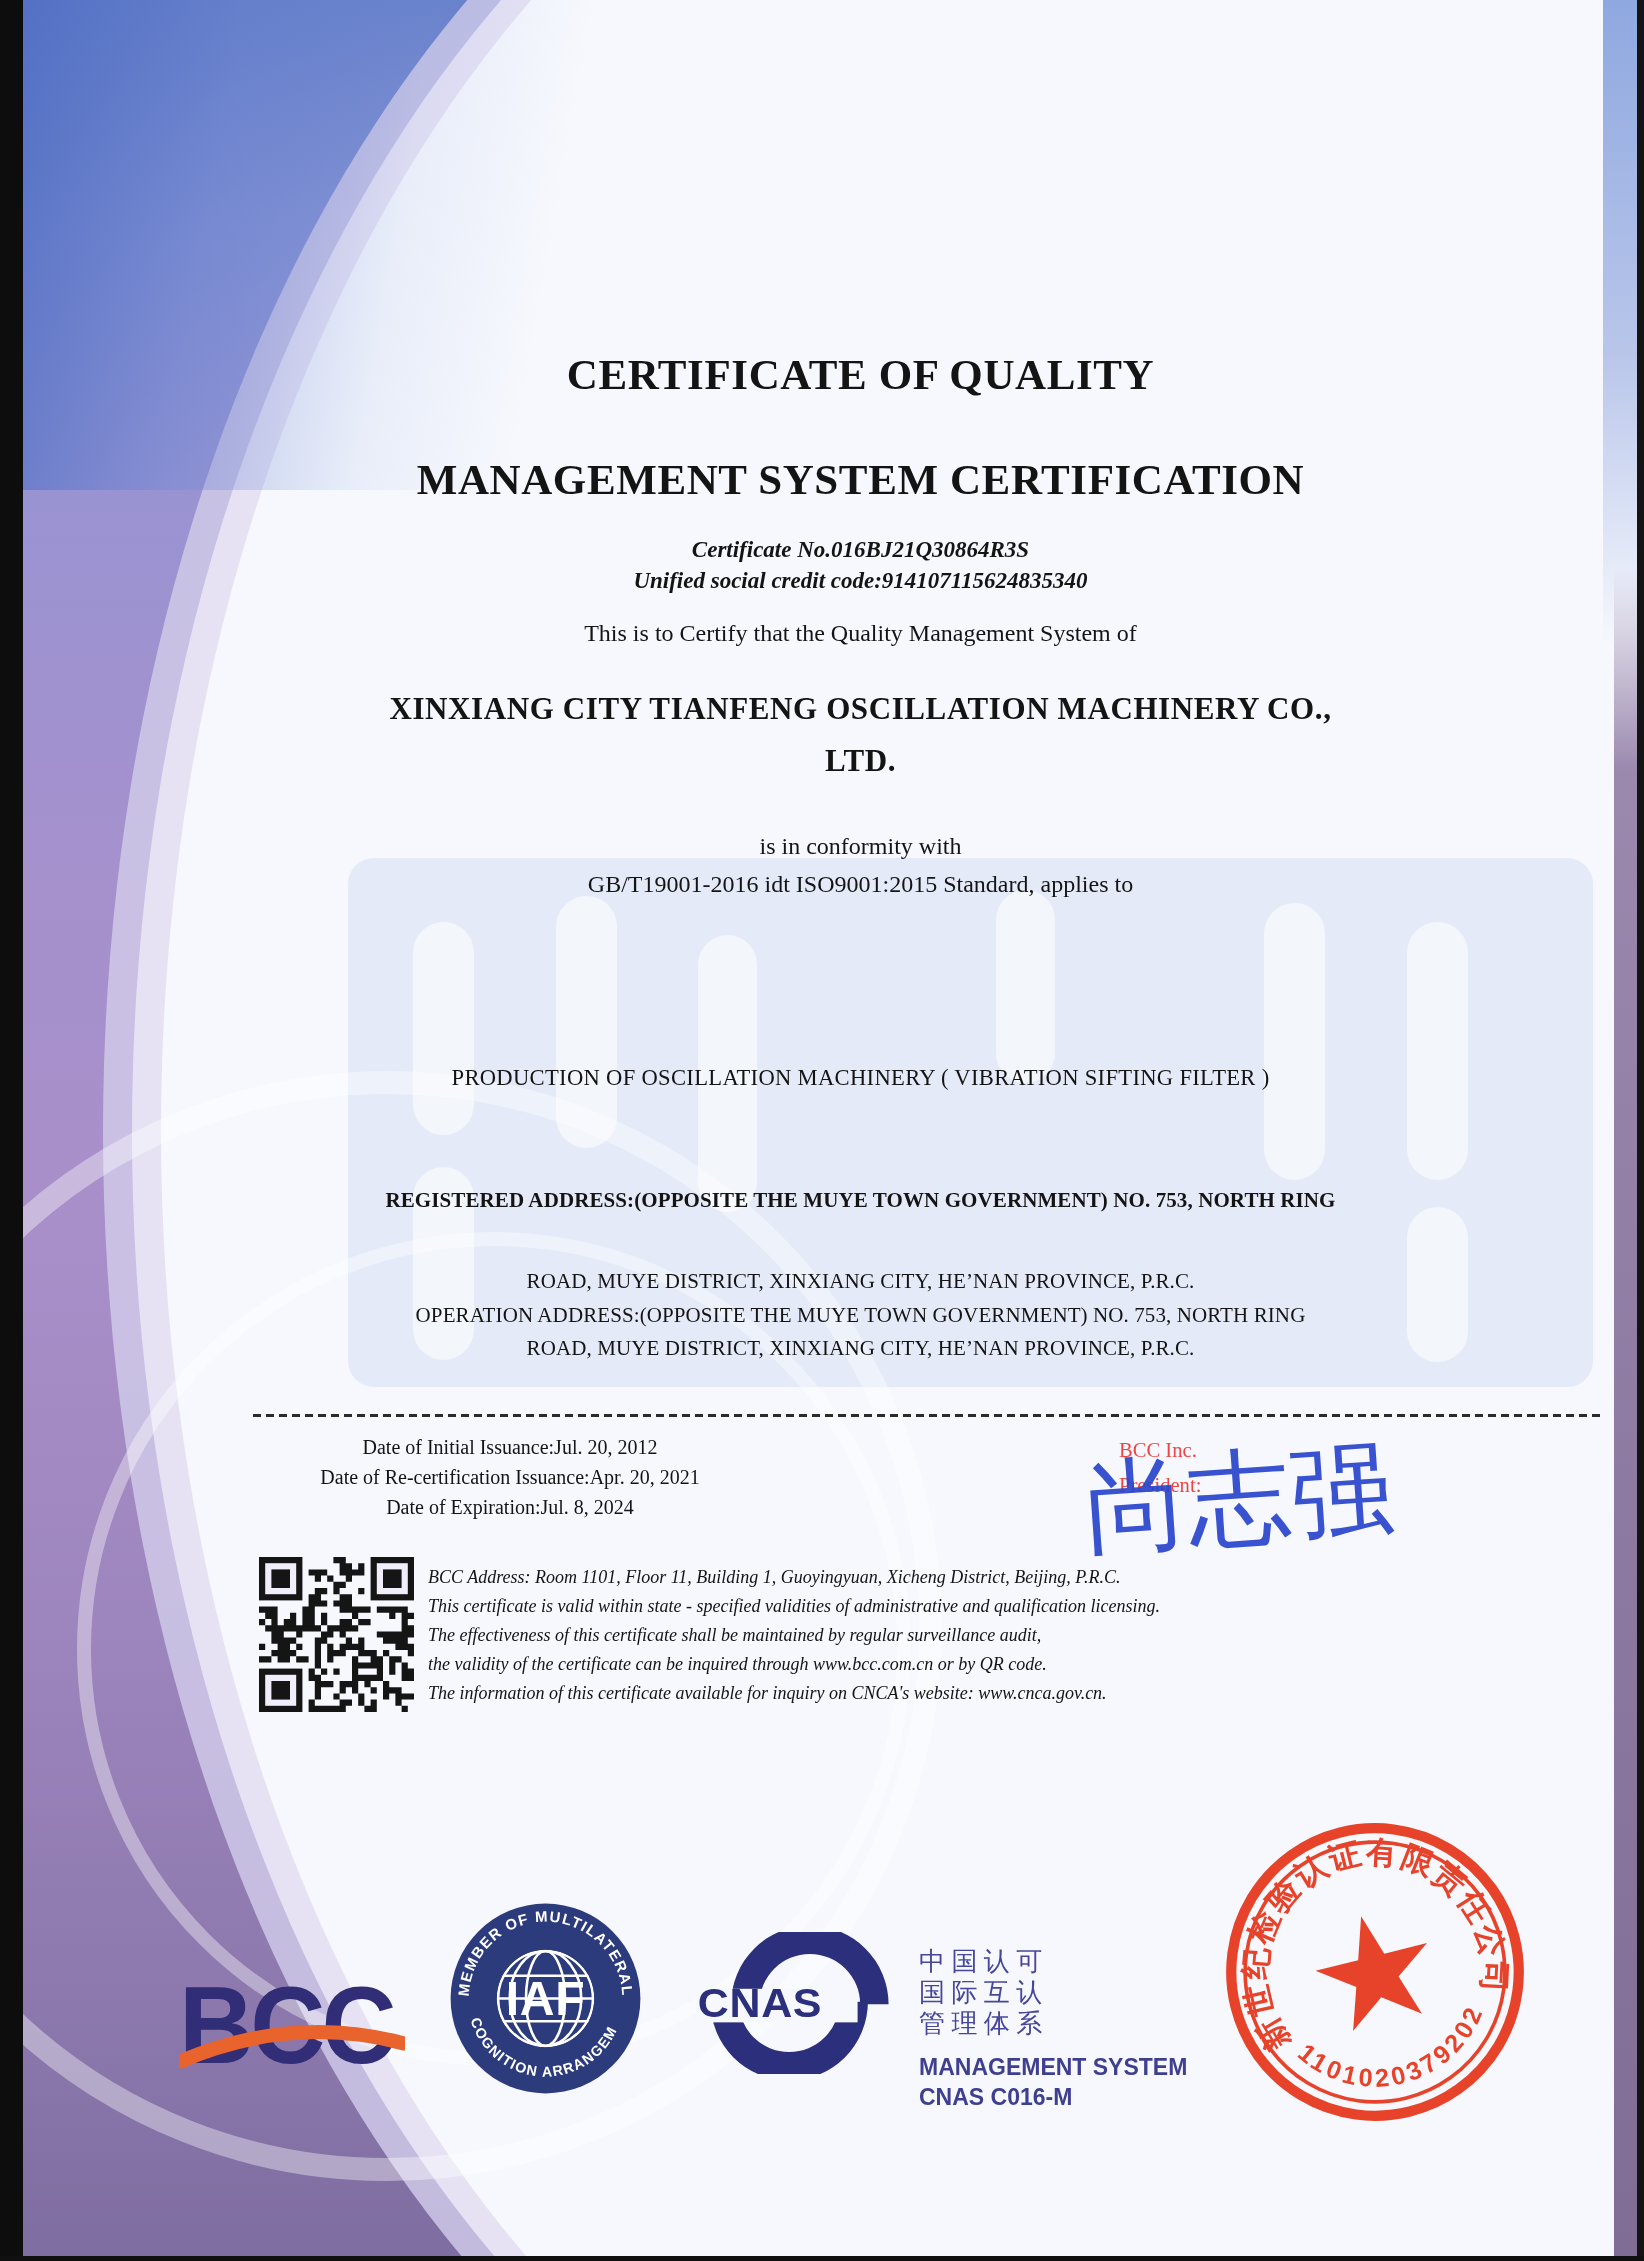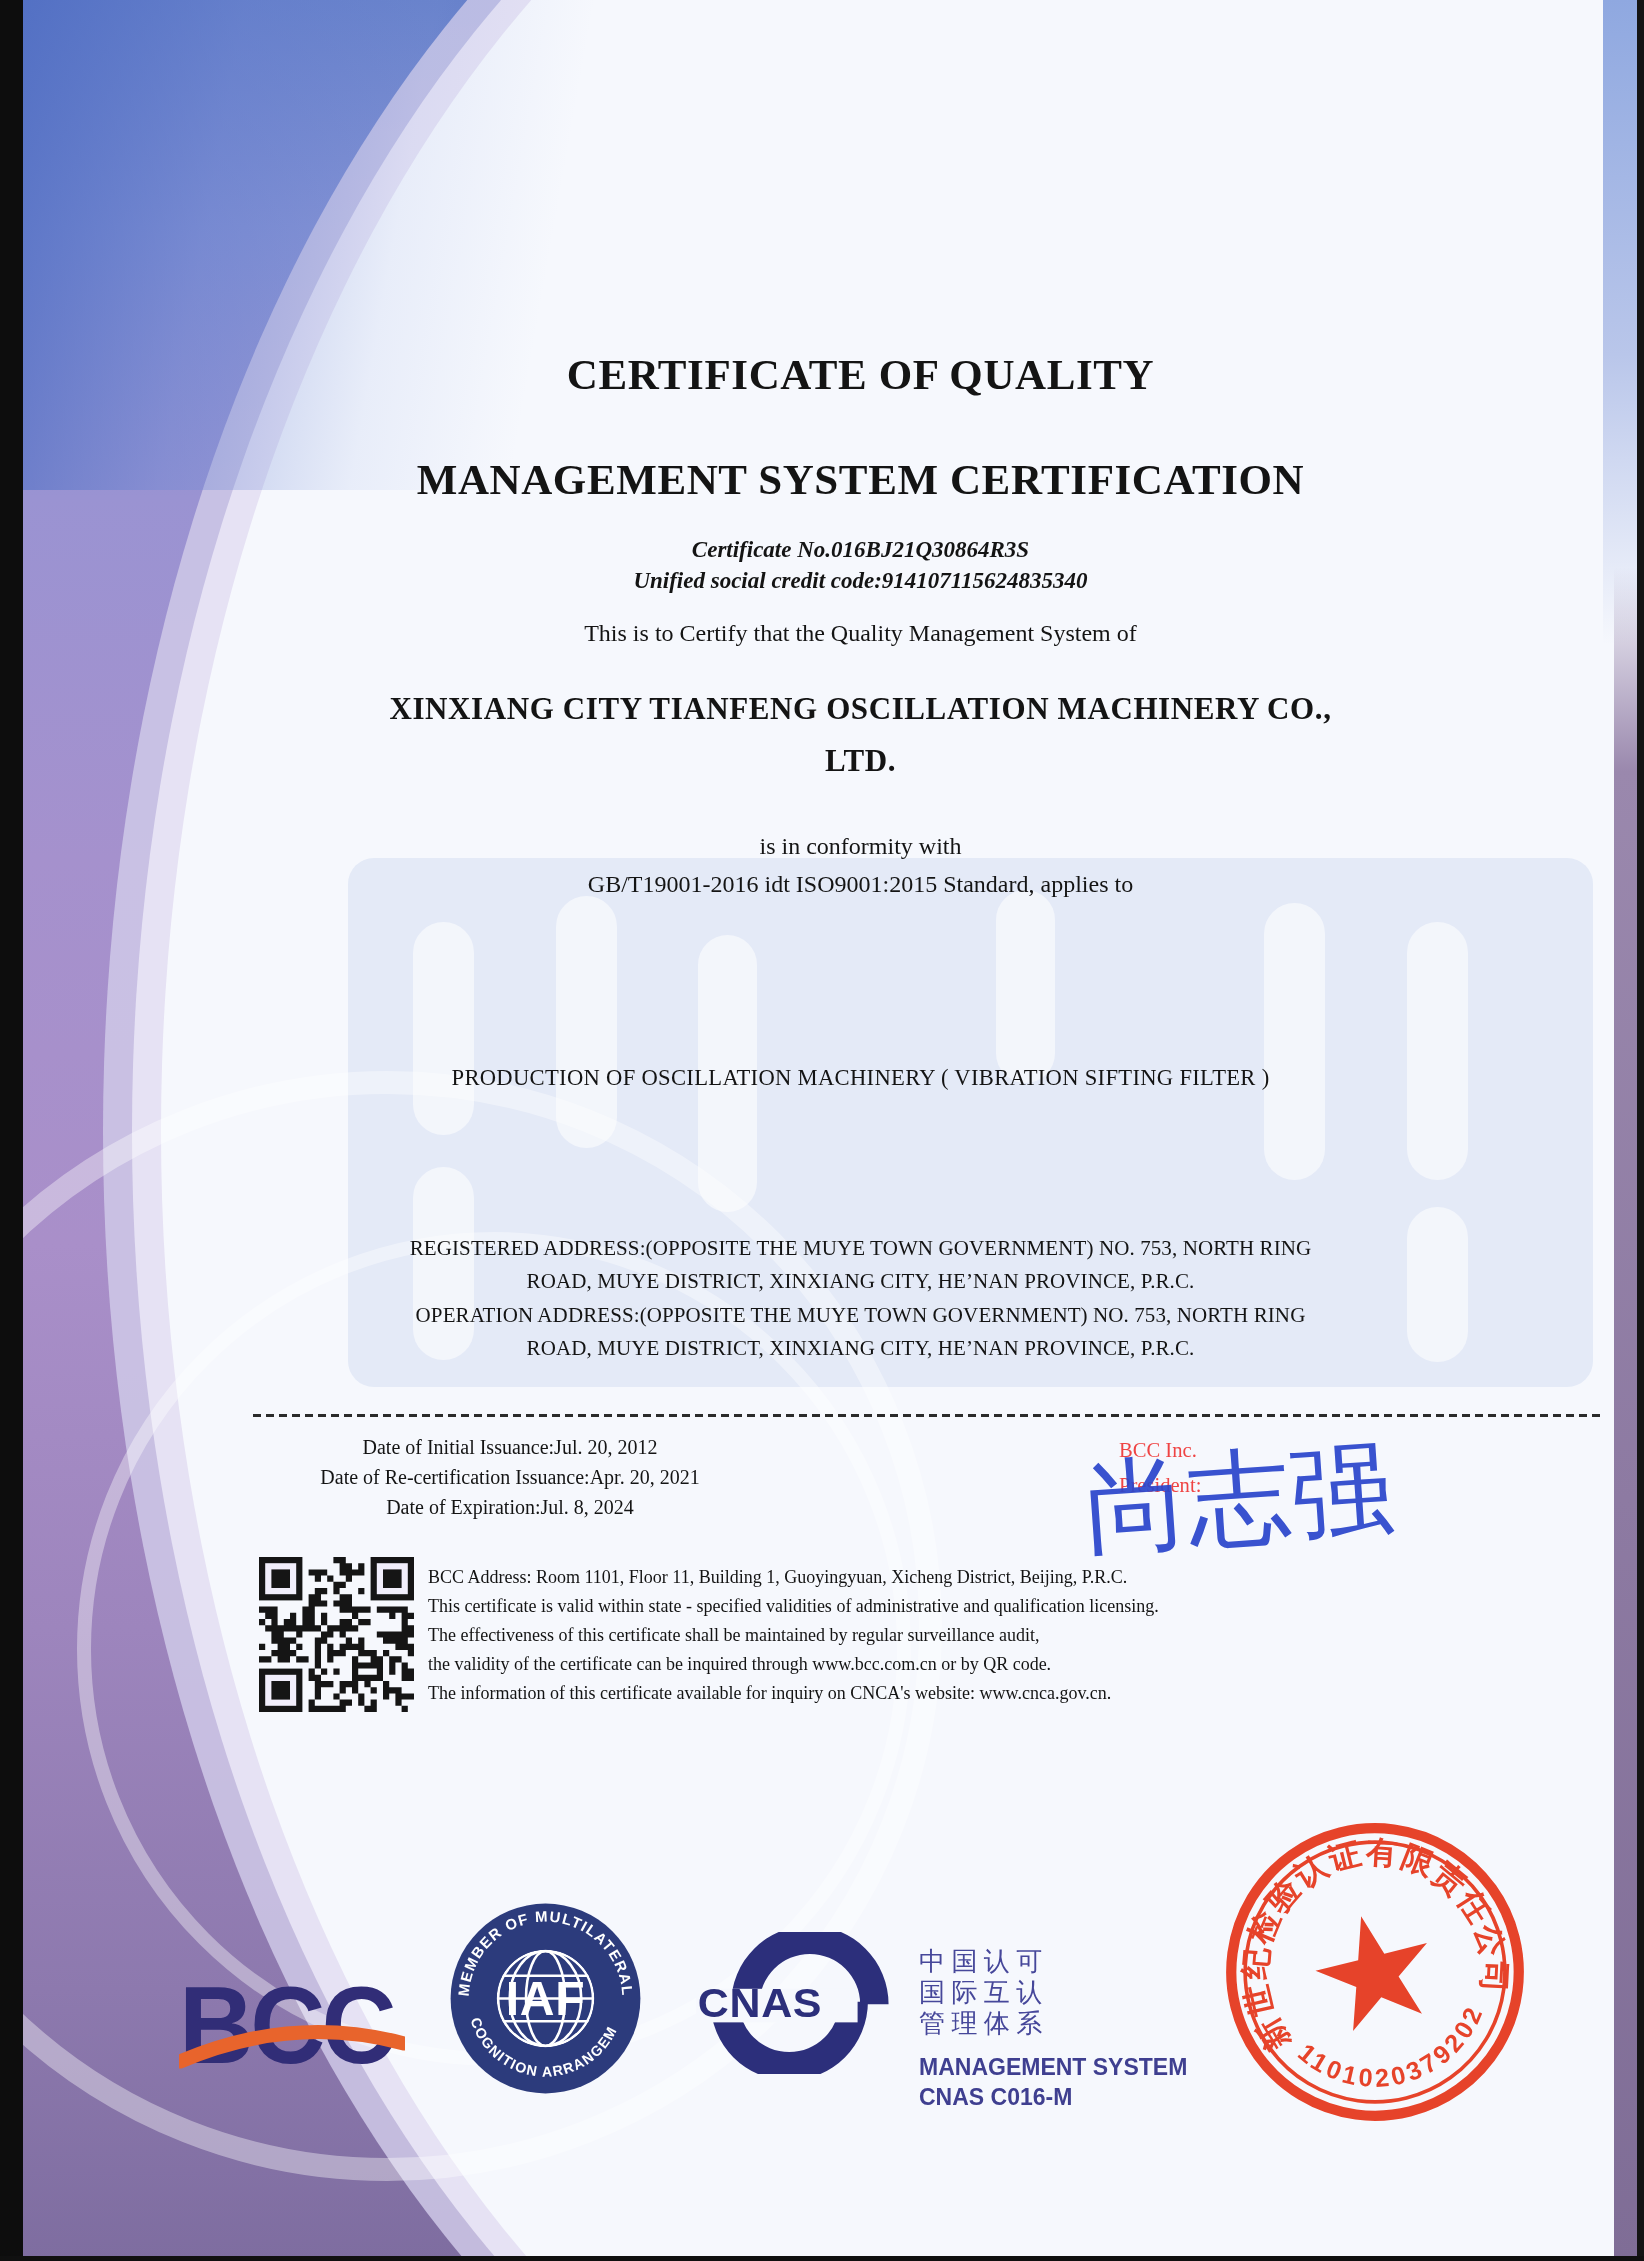--- a/index.html
+++ b/index.html
@@ -42,21 +42,21 @@
 
   .sep{position:absolute; left:253px; top:1414px; width:1350px; height:3.2px;
     background:repeating-linear-gradient(90deg,#2b2b2b 0 7.7px, rgba(0,0,0,0) 7.7px 13px);}
 
   .dates{position:absolute; left:226px; top:1432px; width:568px; text-align:center;
     font-size:20px; line-height:30px; color:#141414;}
   .issuer{position:absolute; left:1119px; top:1433px; font-size:20.6px; line-height:35px; color:#ef4444;}
   .signature{position:absolute; left:1084px; top:1438px; width:451px; font-size:103px; line-height:110px;
     color:#2945cc; font-family:"DejaVu Sans", sans-serif; transform:rotate(-4deg); opacity:.92;}
 
-  .fineprint{position:absolute; left:428px; top:1563px; width:916px; font-size:18px; line-height:29px; color:#141414;}
+  .fineprint{position:absolute; left:428px; top:1563px; width:916px; font-size:18px; line-height:29px; color:#141414;font-style:italic;}
 
   .qr{position:absolute; left:259px; top:1557px; width:155px; height:155px;}
 
   
   .bcc-logo{position:absolute; left:179px; top:1958px; width:226px; height:123px;}
   .iaf-logo{position:absolute; left:448px; top:1901px; width:195px; height:195px;}
   .cnas-logo{position:absolute; left:691px; top:1932px; width:217px; height:142px;}
   .accred{position:absolute; left:919px; top:1946px; color:#46479a;}
   .accred .cn{font-size:26px; line-height:31px; letter-spacing:6.4px; font-family:"DejaVu Sans", sans-serif;}
   .accred .en{font-size:23px; line-height:30px; font-weight:bold; font-family:"Liberation Sans", sans-serif; color:#3f3f90;}
@@ -97,21 +97,21 @@
   <div class="ct plain" style="top:620px;">This is to Certify that the Quality Management System of</div>
 
   <div class="ct company" style="top:691px;">XINXIANG CITY TIANFENG OSCILLATION MACHINERY CO.,</div>
   <div class="ct company" style="top:743px;">LTD.</div>
 
   <div class="ct plain" style="top:833px;text-align:center;">is in conformity with</div>
   <div class="ct plain" style="top:871px;">GB/T19001-2016 idt ISO9001:2015 Standard, applies to</div>
 
   <div class="ct scope" style="top:1065px;">PRODUCTION OF OSCILLATION MACHINERY ( VIBRATION SIFTING FILTER )</div>
 
-  <div class="ct addr" style="top:1236px;">REGISTERED ADDRESS:(OPPOSITE THE MUYE TOWN GOVERNMENT) NO. 753, NORTH RING</div>
+  <div class="ct addr" style="top:1188px;font-weight:bold;">REGISTERED ADDRESS:(OPPOSITE THE MUYE TOWN GOVERNMENT) NO. 753, NORTH RING</div>
   <div class="ct addr" style="top:1269px;">ROAD, MUYE DISTRICT, XINXIANG CITY, HE’NAN PROVINCE, P.R.C.</div>
   <div class="ct addr" style="top:1303px;">OPERATION ADDRESS:(OPPOSITE THE MUYE TOWN GOVERNMENT) NO. 753, NORTH RING</div>
   <div class="ct addr" style="top:1336px;">ROAD, MUYE DISTRICT, XINXIANG CITY, HE’NAN PROVINCE, P.R.C.</div>
 
   <div class="sep"></div>
 
   <div class="dates">
     <div>Date of Initial Issuance:Jul. 20, 2012</div>
     <div>Date of Re-certification Issuance:Apr. 20, 2021</div>
     <div>Date of Expiration:Jul. 8, 2024</div>

